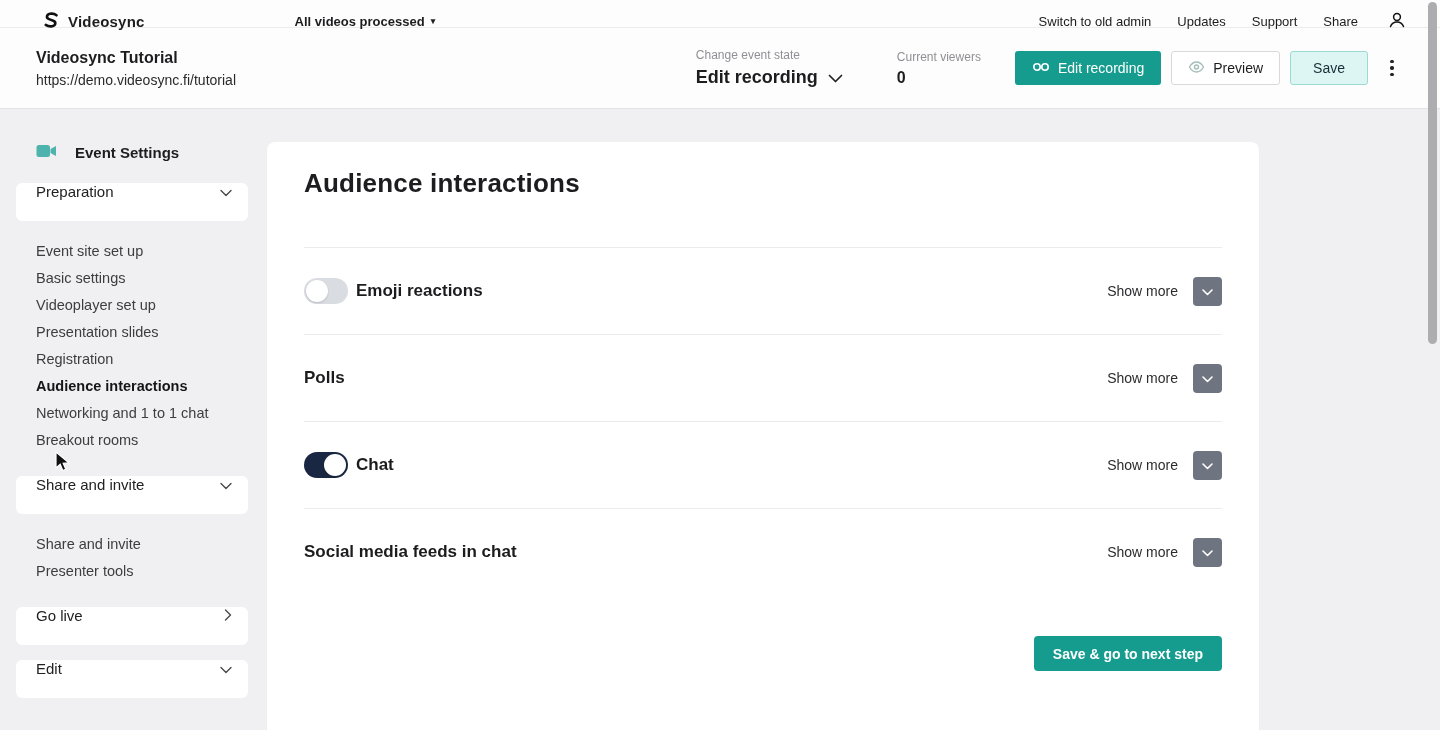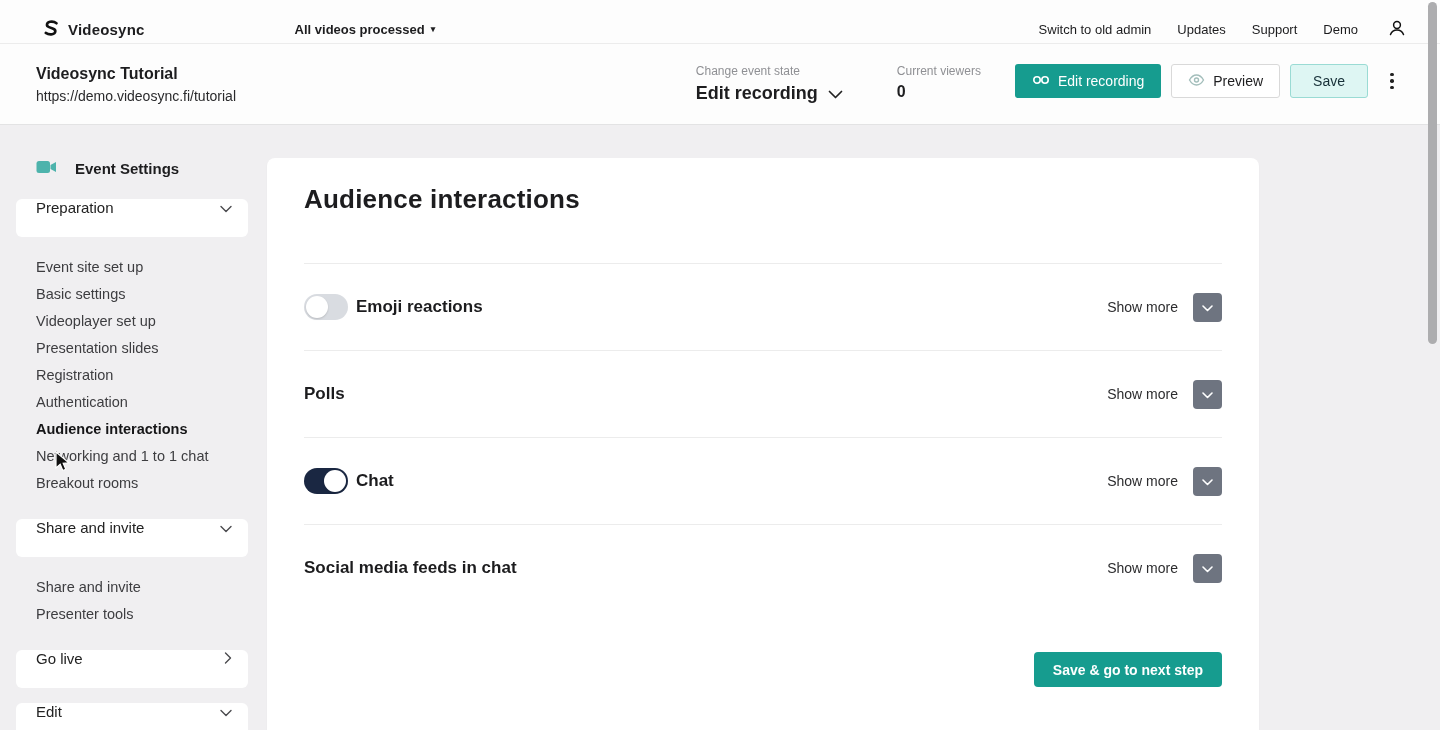--- a/index.html
+++ b/index.html
@@ -6,40 +6,40 @@
   html, body { width: 1440px; height: 730px; overflow: hidden; }
   body {
     font-family: "Liberation Sans", sans-serif;
     background: #f0eff1;
     color: #1d1d1f;
     position: relative;
   }
 
   
   .topnav {
-    height: 44px; background: #fdfdfd; border-bottom: 1px solid #ececec;
+    height: 28px; background: #fdfdfd; border-bottom: 1px solid #ececec;
     display: flex; align-items: center; padding: 16px 32px 0 40px;
   }
   .brand { display: flex; align-items: center; gap: 8px; }
   .brand-name { font-size: 15px; font-weight: 700; letter-spacing: .2px; }
   .processed { margin-left: 150px; font-size: 13px; font-weight: 600; cursor: pointer;
     display: flex; align-items: center; gap: 6px; }
   .processed .caret { font-size: 9px; line-height: 1; }
   .nav-links { margin-left: auto; display: flex; align-items: center; gap: 26px; }
   .nav-link { font-size: 13px; color: #1c1c1e; cursor: pointer; }
   .user-btn { margin-left: 28px; cursor: pointer; display: flex; align-items: center; }
 
   
   .event-header {
     height: 81px; background: #fdfdfd; border-bottom: 1px solid #e3e3e4;
     display: flex; align-items: center; padding: 0 38px 0 36px;
   }
   .event-title { font-size: 16px; font-weight: 700; margin-bottom: 5px; }
   .event-url { font-size: 14px; color: #2a2a2c; }
-  .header-right { margin-left: auto; display: flex; }
+  .header-right { margin-left: auto; display: flex; align-items: center; }
   .state-block { margin-right: 54px; }
   .mini-label { font-size: 12px; color: #8f9094; margin-bottom: 5px; }
   .state-value { font-size: 18px; font-weight: 700; display: flex; align-items: center; gap: 10px; cursor: pointer; }
   .viewers-block { margin-right: 34px; }
   .viewers-count { font-size: 16px; font-weight: 700; }
   .btn { border-radius: 3px; font-size: 14px; height: 34px; display: inline-flex;
     align-items: center; justify-content: center; cursor: pointer; font-family: inherit; border: 1px solid transparent; }
   .btn-teal { background: #169c8f; color: #fff; padding: 0 16px; gap: 8px; }
   .btn-outline { background: #fff; border: 1px solid #d9d9d9; color: #1d1d1f; padding: 0 16px; gap: 8px; margin-left: 10px; }
   .btn-mint { background: #def6f3; border: 1px solid #9adbd4; color: #173038; padding: 0 22px; margin-left: 10px; }
@@ -105,21 +105,21 @@
     <span class="brand-name">Videosync</span>
   </div>
   <div class="processed">
     <span>All videos processed</span>
     <span class="caret">▾</span>
   </div>
   <div class="nav-links">
     <span class="nav-link">Switch to old admin</span>
     <span class="nav-link">Updates</span>
     <span class="nav-link">Support</span>
-    <span class="nav-link">Demo</span>
+    <span class="nav-link">Share</span>
   </div>
   <div class="user-btn">
     <span>
       <svg width="22" height="22" viewBox="0 0 22 22" fill="none">
         <circle cx="11" cy="8" r="3.4" stroke="#111" stroke-width="1.5"></circle>
         <path d="M4.5 17.5 C5.8 14.2 8.2 13 11 13 C13.8 13 16.2 14.2 17.5 17.5" stroke="#111" stroke-width="1.5" stroke-linecap="round"></path>
       </svg>
     </span>
   </div>
 </div>
@@ -194,21 +194,20 @@
             <path d="M1 1.5 L6 6.5 L11 1.5" stroke="#4a4a4e" stroke-width="1.4" stroke-linecap="round" stroke-linejoin="round"></path>
           </svg>
       </span>
     </div>
     <div class="sb-items">
       <div class="sb-item">Event site set up</div>
       <div class="sb-item">Basic settings</div>
       <div class="sb-item">Videoplayer set up</div>
       <div class="sb-item">Presentation slides</div>
       <div class="sb-item">Registration</div>
-      <div class="sb-item">Authentication</div>
       <div class="sb-item active">Audience interactions</div>
       <div class="sb-item">Networking and 1 to 1 chat</div>
       <div class="sb-item">Breakout rooms</div>
     </div>
 
     <div class="sb-section">
       <span>Share and invite</span>
       <span>
         <svg width="12" height="8" viewBox="0 0 12 8" fill="none">
             <path d="M1 1.5 L6 6.5 L11 1.5" stroke="#4a4a4e" stroke-width="1.4" stroke-linecap="round" stroke-linejoin="round"></path>

